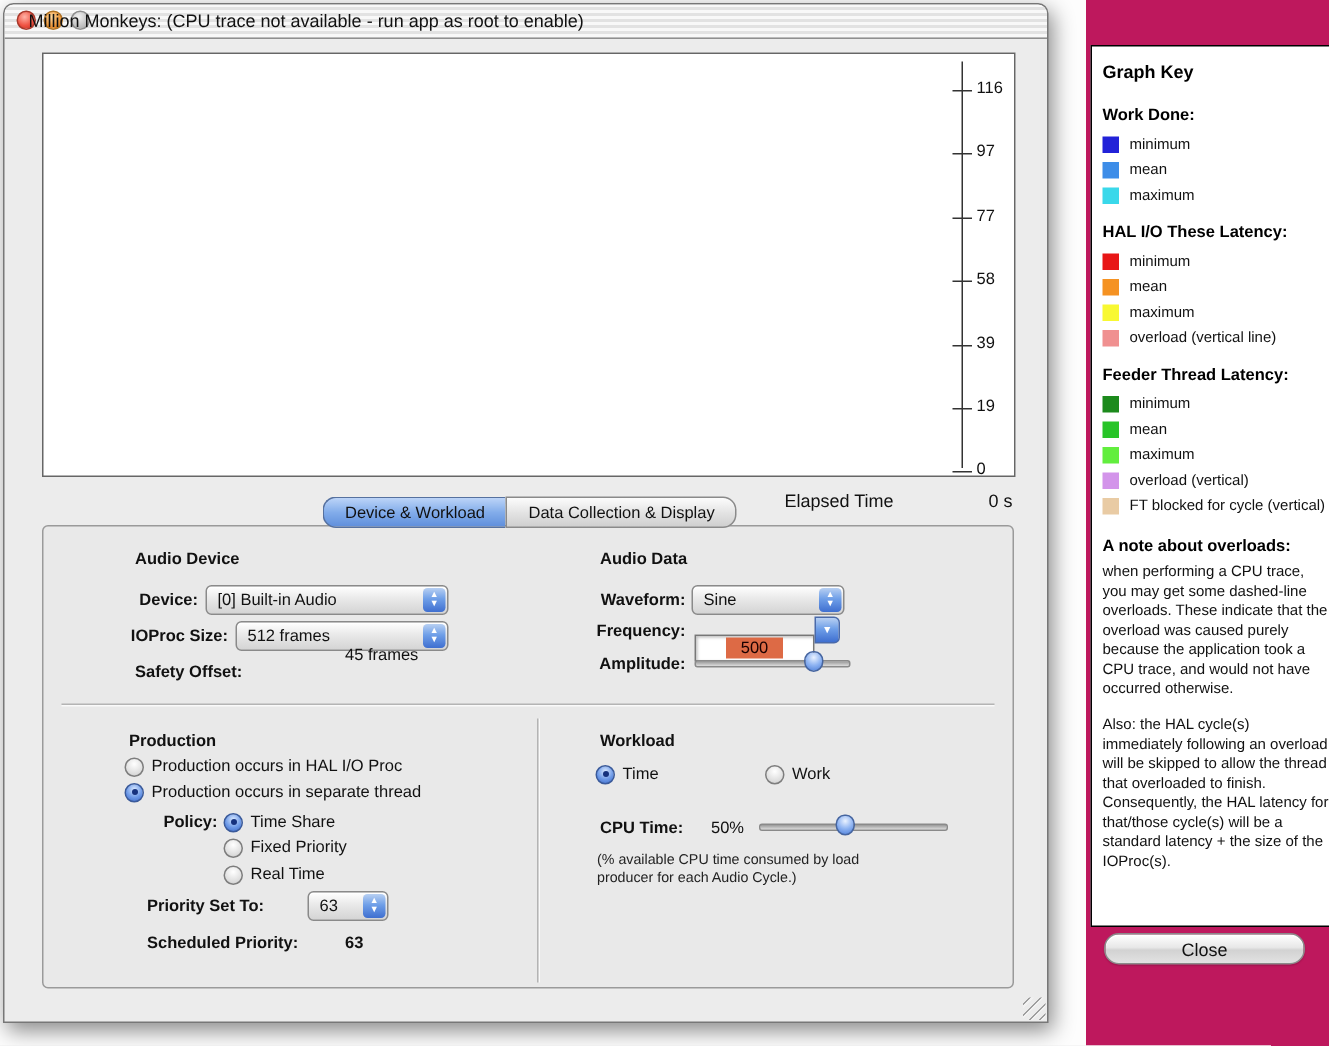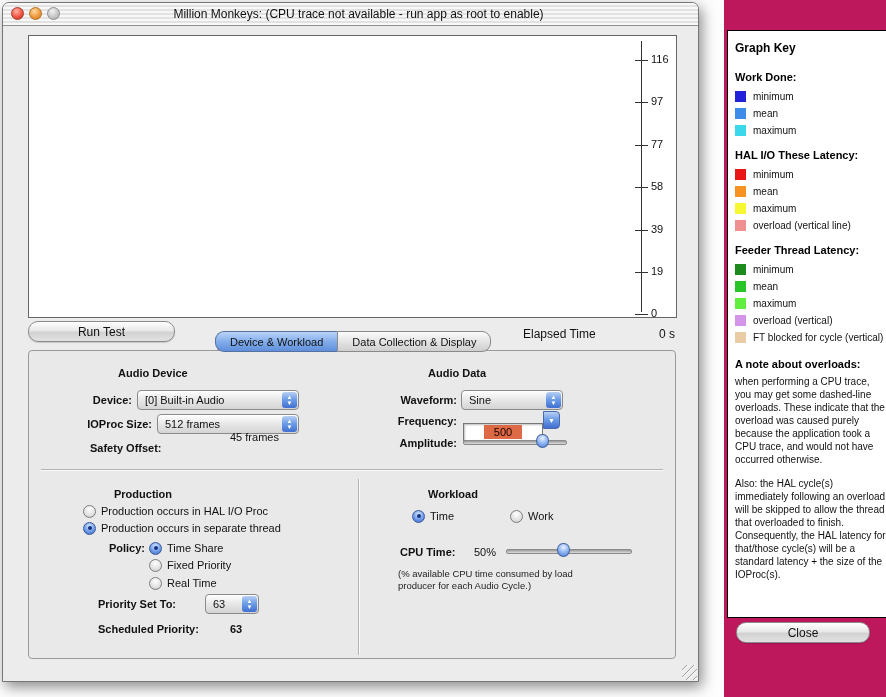--- a/index.html
+++ b/index.html
@@ -5,21 +5,21 @@
   html,body{margin:0;padding:0;}
   body{width:886px;height:697px;background:#fdfdfd;font-family:"Liberation Sans",sans-serif;position:relative;overflow:hidden;}
 
   
   .main-window{position:absolute;left:2px;top:2px;width:697px;height:680px;background:#ececec;
     border:1px solid #777;border-radius:7px 7px 0 0;box-sizing:border-box;overflow:hidden;
     box-shadow:3px 5px 14px rgba(0,0,0,.45);}
   .titlebar{position:absolute;left:0;top:0;right:0;height:22px;
     background:repeating-linear-gradient(180deg,#f8f8f8 0 2px,#e2e2e2 2px 4px);
     border-bottom:1px solid #8f8f8f;}
-  .titlebar .title{position:absolute;left:16px;right:0;top:4px;text-align:center;font-size:12px;color:#111;white-space:nowrap;}
+  .titlebar .title{position:absolute;left:16px;right:0;top:4px;font-size:12px;color:#111;white-space:nowrap;}
   .tl{position:absolute;top:4px;width:13px;height:13px;border-radius:50%;box-sizing:border-box;}
   .tl.close{left:8px;background:radial-gradient(circle at 40% 30%,#ffb3a6,#f05545 55%,#c62b1d);border:1px solid #a93a2c;}
   .tl.min{left:26px;background:radial-gradient(circle at 40% 30%,#ffd9a0,#ef9a3e 55%,#cf7012);border:1px solid #b07325;}
   .tl.zoom{left:44px;background:radial-gradient(circle at 40% 30%,#f2f2f2,#c6c6c6 55%,#a5a5a5);border:1px solid #8e8e8e;}
 
   
   .graph{position:absolute;left:25px;top:32px;width:649px;height:283px;background:#fff;border:1px solid #666;box-sizing:border-box;}
   .y-axis-line{position:absolute;left:612px;top:5px;bottom:5px;width:1px;background:#333;}
   .tick{position:absolute;left:606px;width:13px;height:1px;background:#333;}
   .ticklab{position:absolute;left:622px;width:26px;font-size:11px;color:#111;}
@@ -32,21 +32,21 @@
   .tabs{position:absolute;display:flex;height:21px;z-index:3;}
   .tab{display:flex;align-items:center;justify-content:center;padding:0 14px;font-size:11px;color:#111;
     background:linear-gradient(#fcfcfc,#e4e4e4 50%,#cfcfcf);border:1px solid #8a8a8a;box-sizing:border-box;}
   .tab.first{border-radius:9px 0 0 9px;border-right:none;}
   .tab.last{border-radius:0 9px 9px 0;}
   .tab.selected{background:linear-gradient(#bcd4f8,#83adea 50%,#5f8fdc);border-color:#56719f;}
 
   .pane{position:absolute;left:25px;top:347px;width:648px;height:309px;border:1px solid #9a9a9a;border-radius:4px;
     background:#e9e9e9;box-sizing:border-box;z-index:1;}
 
-  .stitle{position:absolute;font-size:11px;font-weight:bold;color:#111;white-space:nowrap;margin-left:28px;}
+  .stitle{position:absolute;font-size:11px;font-weight:bold;color:#111;white-space:nowrap;}
   .lbl-r{position:absolute;font-size:11px;font-weight:bold;color:#111;text-align:right;white-space:nowrap;}
   .lbl-l{position:absolute;font-size:11px;font-weight:bold;color:#111;white-space:nowrap;}
   .val{position:absolute;font-size:11px;color:#111;white-space:nowrap;}
   .caption{position:absolute;font-size:9.5px;line-height:12px;color:#222;}
 
   .popup{position:absolute;height:20px;box-sizing:border-box;border:1px solid #8a8a8a;border-radius:4px;
     background:linear-gradient(#ffffff,#e9e9e9 45%,#d4d4d4);display:flex;align-items:center;
     box-shadow:inset 0 1px 0 #fff;}
   .popup-text{flex:1;font-size:11px;padding-left:7px;white-space:nowrap;overflow:hidden;color:#111;}
   .popup-arrows{width:15px;height:16px;margin-right:1px;border-radius:3px;color:#fff;
@@ -113,21 +113,20 @@
     <div class="tick" style="top:278px"></div>
     <span class="ticklab" style="top:17px">116</span>
     <span class="ticklab" style="top:59px">97</span>
     <span class="ticklab" style="top:102px">77</span>
     <span class="ticklab" style="top:144px">58</span>
     <span class="ticklab" style="top:187px">39</span>
     <span class="ticklab" style="top:229px">19</span>
     <span class="ticklab" style="top:271px">0</span>
   </div>
 
-  <button class="aqua-btn" style="left:25px;top:318px;width:147px;height:21px;">Run Test</button>
 
   <div class="tabs" style="left:212px;top:328px;">
     <div class="tab first selected">
       <span>Device &amp; Workload</span>
     </div>
     <div class="tab last">
       <span>Data Collection &amp; Display</span>
     </div>
   </div>
 
@@ -220,21 +219,21 @@
         </span>
     </div>
 
     <span class="lbl-l" style="left:69px;top:272px;">Scheduled Priority:</span>
     <span class="val" style="left:201px;top:272px;font-weight:bold;">63</span>
 
     <div class="divider-v" style="left:329px;top:128px;height:176px;"></div>
 
     <span class="stitle" style="left:371px;top:137px;">Workload</span>
 
-    <label class="radio-row" style="left:368px;top:158px;margin-left:15px;">
+    <label class="radio-row" style="left:368px;top:158px;">
       <span class="radio sel"></span>
       <span>Time</span>
     </label>
     <label class="radio-row" style="left:481px;top:158px;">
       <span class="radio"></span>
       <span>Work</span>
     </label>
 
     <span class="lbl-l" style="left:371px;top:195px;">CPU Time:</span>
     <span class="val" style="left:445px;top:195px;">50%</span>

